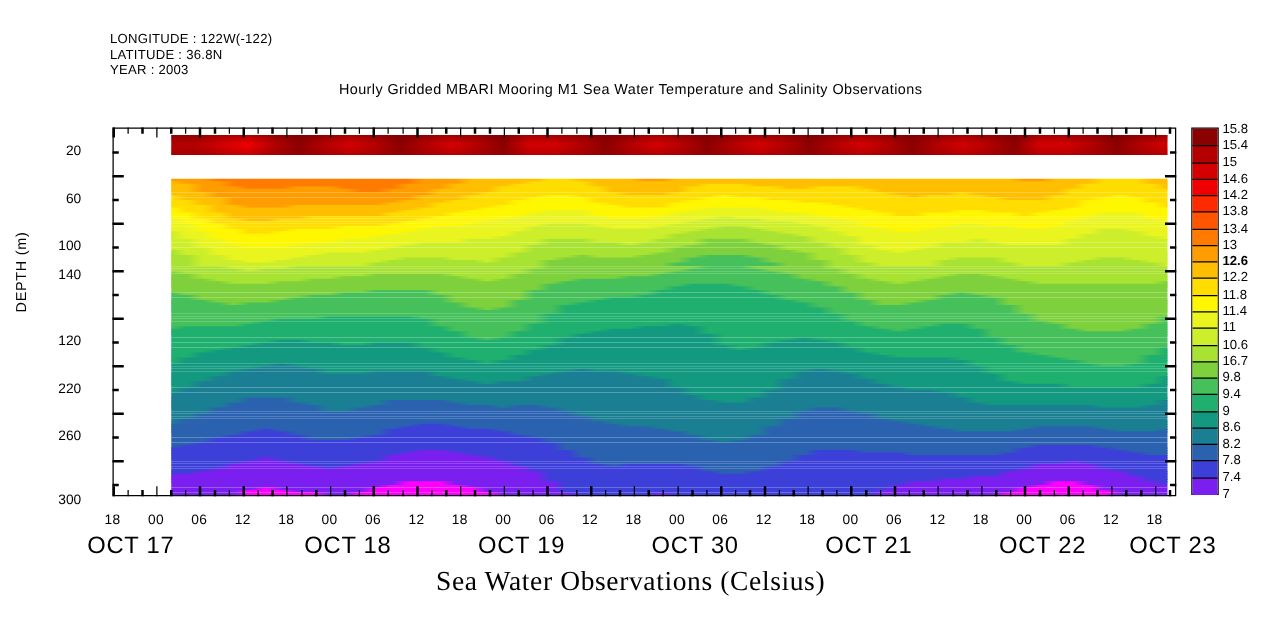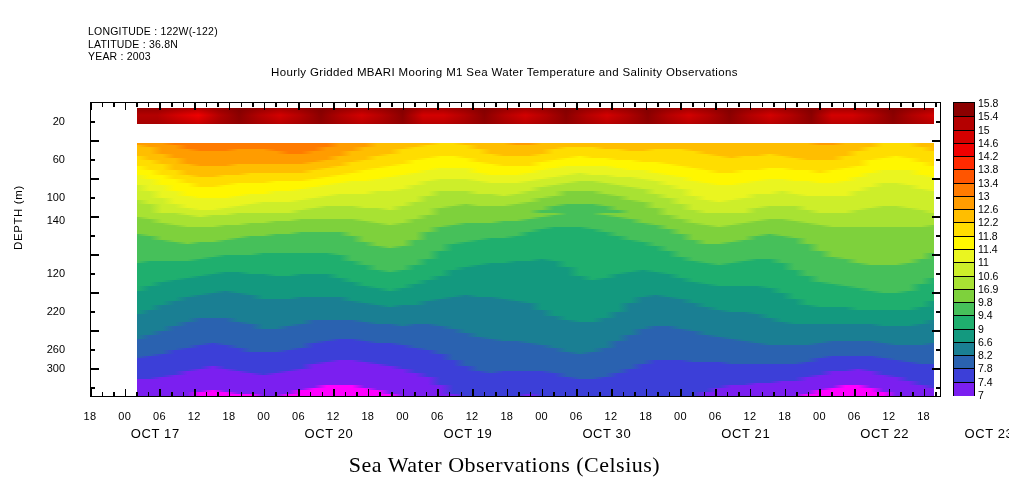--- a/index.html
+++ b/index.html
@@ -37,21 +37,21 @@
   
   .ylab{
     position:absolute;right:944px;text-align:right;width:40px;
     font-size:11px;transform:translateY(-50%);
   }
   .xhour{
     position:absolute;top:410px;font-size:11px;text-align:center;
     width:30px;margin-left:-15px;letter-spacing:0.3px;
   }
   .xday{
-    position:absolute;top:426px;font-size:13px;text-align:right;
+    position:absolute;top:426px;font-size:19px;text-align:left;
     width:110px;margin-left:-55px;letter-spacing:0.6px;
   }
   #depth-axis-label{
     position:absolute;left:12px;top:250px;
     transform:rotate(-90deg);transform-origin:left top;
     font-size:11.5px;letter-spacing:0.6px;white-space:nowrap;
   }
   #caption{
     position:absolute;left:0;top:452px;width:1009px;text-align:center;
     font-family:"Liberation Serif",serif;font-size:22px;letter-spacing:0.5px;
@@ -236,31 +236,31 @@
   </div>
 
 <div class="cb-lab" style="top: 103px;">15.8</div>
 <div class="cb-lab" style="top: 116.273px;">15.4</div>
 <div class="cb-lab" style="top: 129.545px;">15</div>
 <div class="cb-lab" style="top: 142.818px;">14.6</div>
 <div class="cb-lab" style="top: 156.091px;">14.2</div>
 <div class="cb-lab" style="top: 169.364px;">13.8</div>
 <div class="cb-lab" style="top: 182.636px;">13.4</div>
 <div class="cb-lab" style="top: 195.909px;">13</div>
-<div class="cb-lab" style="top: 209.182px;">12.6</div>
+<div class="cb-lab" style="top: 209.182px; font-weight: bold;">12.6</div>
 <div class="cb-lab" style="top: 222.455px;">12.2</div>
 <div class="cb-lab" style="top: 235.727px;">11.8</div>
 <div class="cb-lab" style="top: 249px;">11.4</div>
 <div class="cb-lab" style="top: 262.273px;">11</div>
 <div class="cb-lab" style="top: 275.545px;">10.6</div>
-<div class="cb-lab" style="top: 288.818px;">16.9</div>
+<div class="cb-lab" style="top: 288.818px;">16.7</div>
 <div class="cb-lab" style="top: 302.091px;">9.8</div>
 <div class="cb-lab" style="top: 315.364px;">9.4</div>
 <div class="cb-lab" style="top: 328.636px;">9</div>
-<div class="cb-lab" style="top: 341.909px;">6.6</div>
+<div class="cb-lab" style="top: 341.909px;">8.6</div>
 <div class="cb-lab" style="top: 355.182px;">8.2</div>
 <div class="cb-lab" style="top: 368.455px;">7.8</div>
 <div class="cb-lab" style="top: 381.727px;">7.4</div>
 <div class="cb-lab" style="top: 395px;">7</div>
 <div class="tick ytick" style="top: 121.032px; width: 5px; height: 1.5px; left: 90px;"></div>
 <div class="tick ytick" style="top: 121.032px; width: 5px; height: 1.5px; left: 936px;"></div>
 <div class="tick ytick" style="top: 140.065px; width: 9px; height: 1.5px; left: 90px;"></div>
 <div class="tick ytick" style="top: 140.065px; width: 9px; height: 1.5px; left: 932px;"></div>
 <div class="tick ytick" style="top: 159.097px; width: 5px; height: 1.5px; left: 90px;"></div>
 <div class="tick ytick" style="top: 159.097px; width: 5px; height: 1.5px; left: 936px;"></div>
@@ -288,21 +288,21 @@
 <div class="tick ytick" style="top: 368.452px; width: 9px; height: 1.5px; left: 932px;"></div>
 <div class="tick ytick" style="top: 387.484px; width: 5px; height: 1.5px; left: 90px;"></div>
 <div class="tick ytick" style="top: 387.484px; width: 5px; height: 1.5px; left: 936px;"></div>
 <div class="ylab" style="top: 121.032px;">20</div>
 <div class="ylab" style="top: 159.097px;">60</div>
 <div class="ylab" style="top: 197.161px;">100</div>
 <div class="ylab" style="top: 220px;">140</div>
 <div class="ylab" style="top: 273.29px;">120</div>
 <div class="ylab" style="top: 311.355px;">220</div>
 <div class="ylab" style="top: 349.419px;">260</div>
-<div class="ylab" style="top: 368px; text-align: right;">300</div>
+<div class="ylab" style="top: 400px; text-align: right;">300</div>
 <div class="tick xtick" style="left: 90px; height: 8px; width: 1.5px; top: 102px;"></div>
 <div class="tick xtick" style="left: 90px; height: 8px; width: 1.5px; top: 389px;"></div>
 <div class="tick xtick" style="left: 101.578px; height: 5px; width: 1.5px; top: 102px;"></div>
 <div class="tick xtick" style="left: 101.578px; height: 5px; width: 1.5px; top: 392px;"></div>
 <div class="tick xtick" style="left: 113.156px; height: 5px; width: 1.5px; top: 102px;"></div>
 <div class="tick xtick" style="left: 113.156px; height: 5px; width: 1.5px; top: 392px;"></div>
 <div class="tick xtick" style="left: 124.735px; height: 8px; width: 1.5px; top: 102px;"></div>
 <div class="tick xtick" style="left: 124.735px; height: 8px; width: 1.5px; top: 389px;"></div>
 <div class="tick xtick" style="left: 136.313px; height: 5px; width: 1.5px; top: 102px;"></div>
 <div class="tick xtick" style="left: 136.313px; height: 5px; width: 1.5px; top: 392px;"></div>
@@ -463,18 +463,18 @@
 <div class="xhour" style="left: 645.755px;">18</div>
 <div class="xhour" style="left: 680.49px;">00</div>
 <div class="xhour" style="left: 715.224px;">06</div>
 <div class="xhour" style="left: 749.959px;">12</div>
 <div class="xhour" style="left: 784.694px;">18</div>
 <div class="xhour" style="left: 819.429px;">00</div>
 <div class="xhour" style="left: 854.163px;">06</div>
 <div class="xhour" style="left: 888.898px;">12</div>
 <div class="xhour" style="left: 923.633px;">18</div>
 <div class="xday" style="left: 124.735px;">OCT 17</div>
-<div class="xday" style="left: 298.408px;">OCT 20</div>
+<div class="xday" style="left: 298.408px;">OCT 18</div>
 <div class="xday" style="left: 437.347px;">OCT 19</div>
 <div class="xday" style="left: 576.286px;">OCT 30</div>
 <div class="xday" style="left: 715.224px;">OCT 21</div>
 <div class="xday" style="left: 854.163px;">OCT 22</div>
 <div class="xday" style="left: 958.367px;">OCT 23</div>
 
 </body></html>

